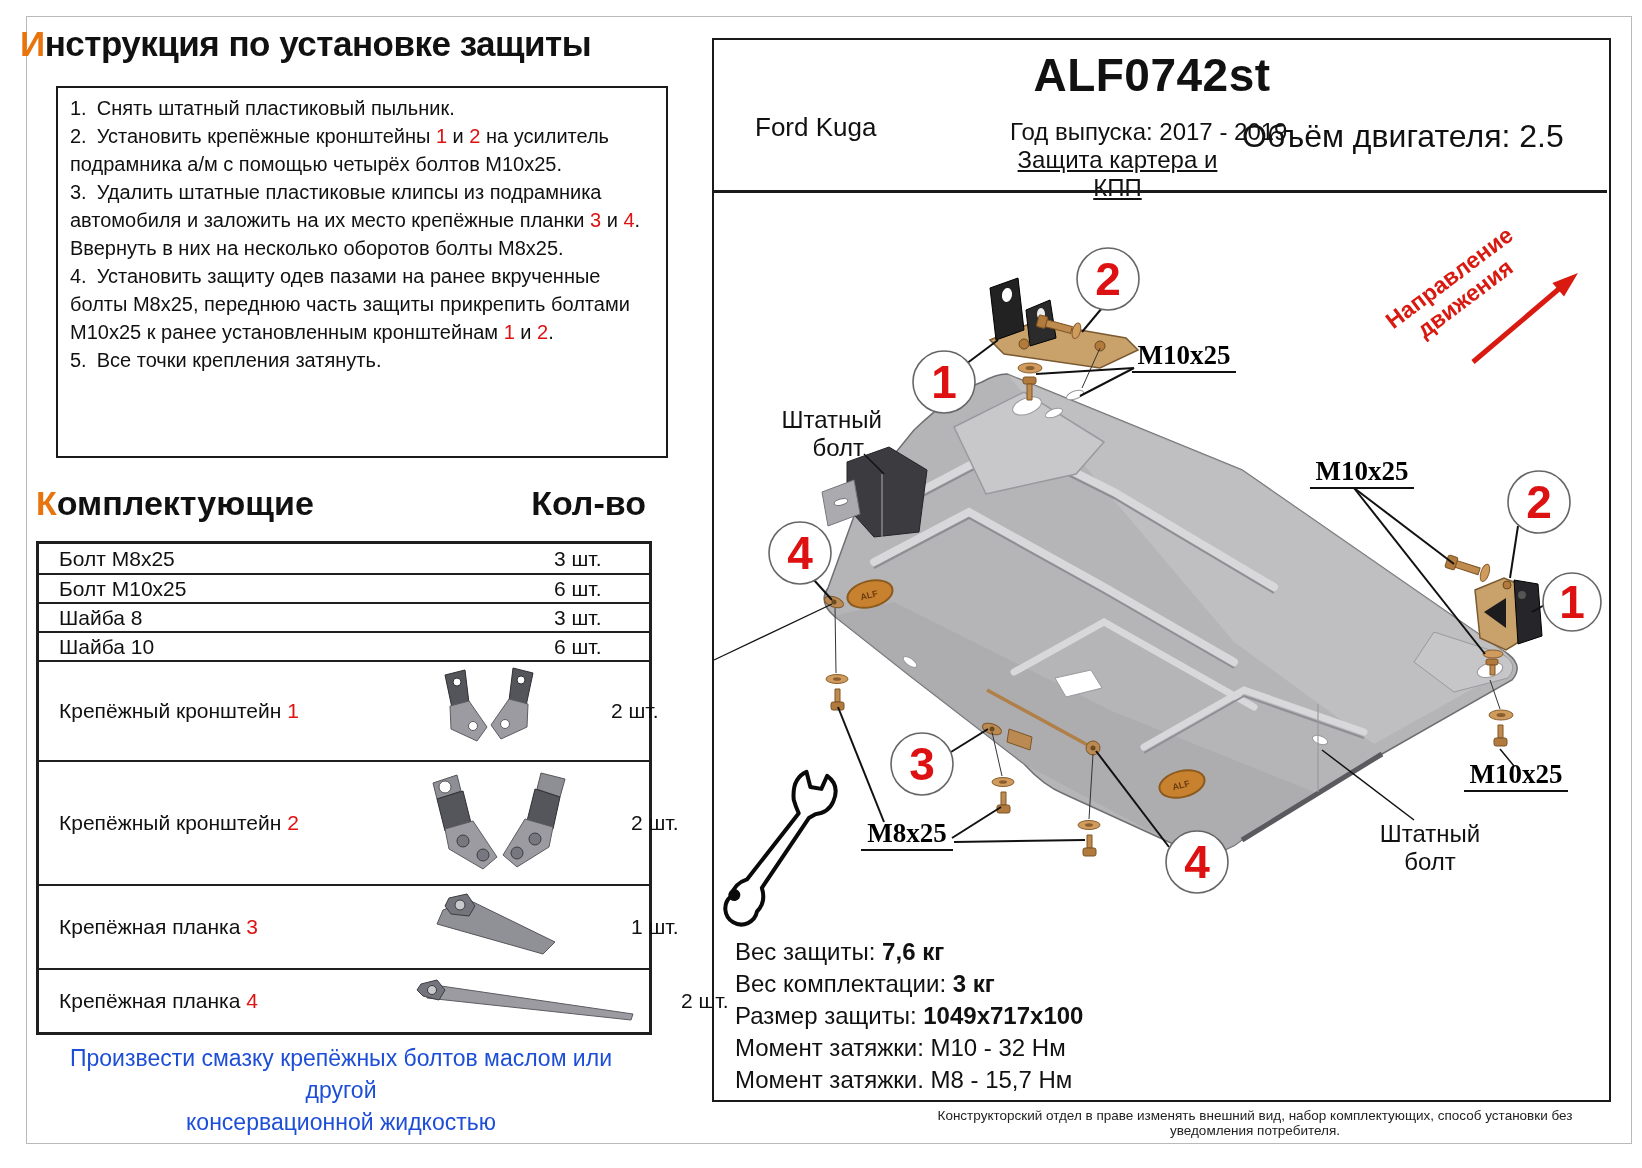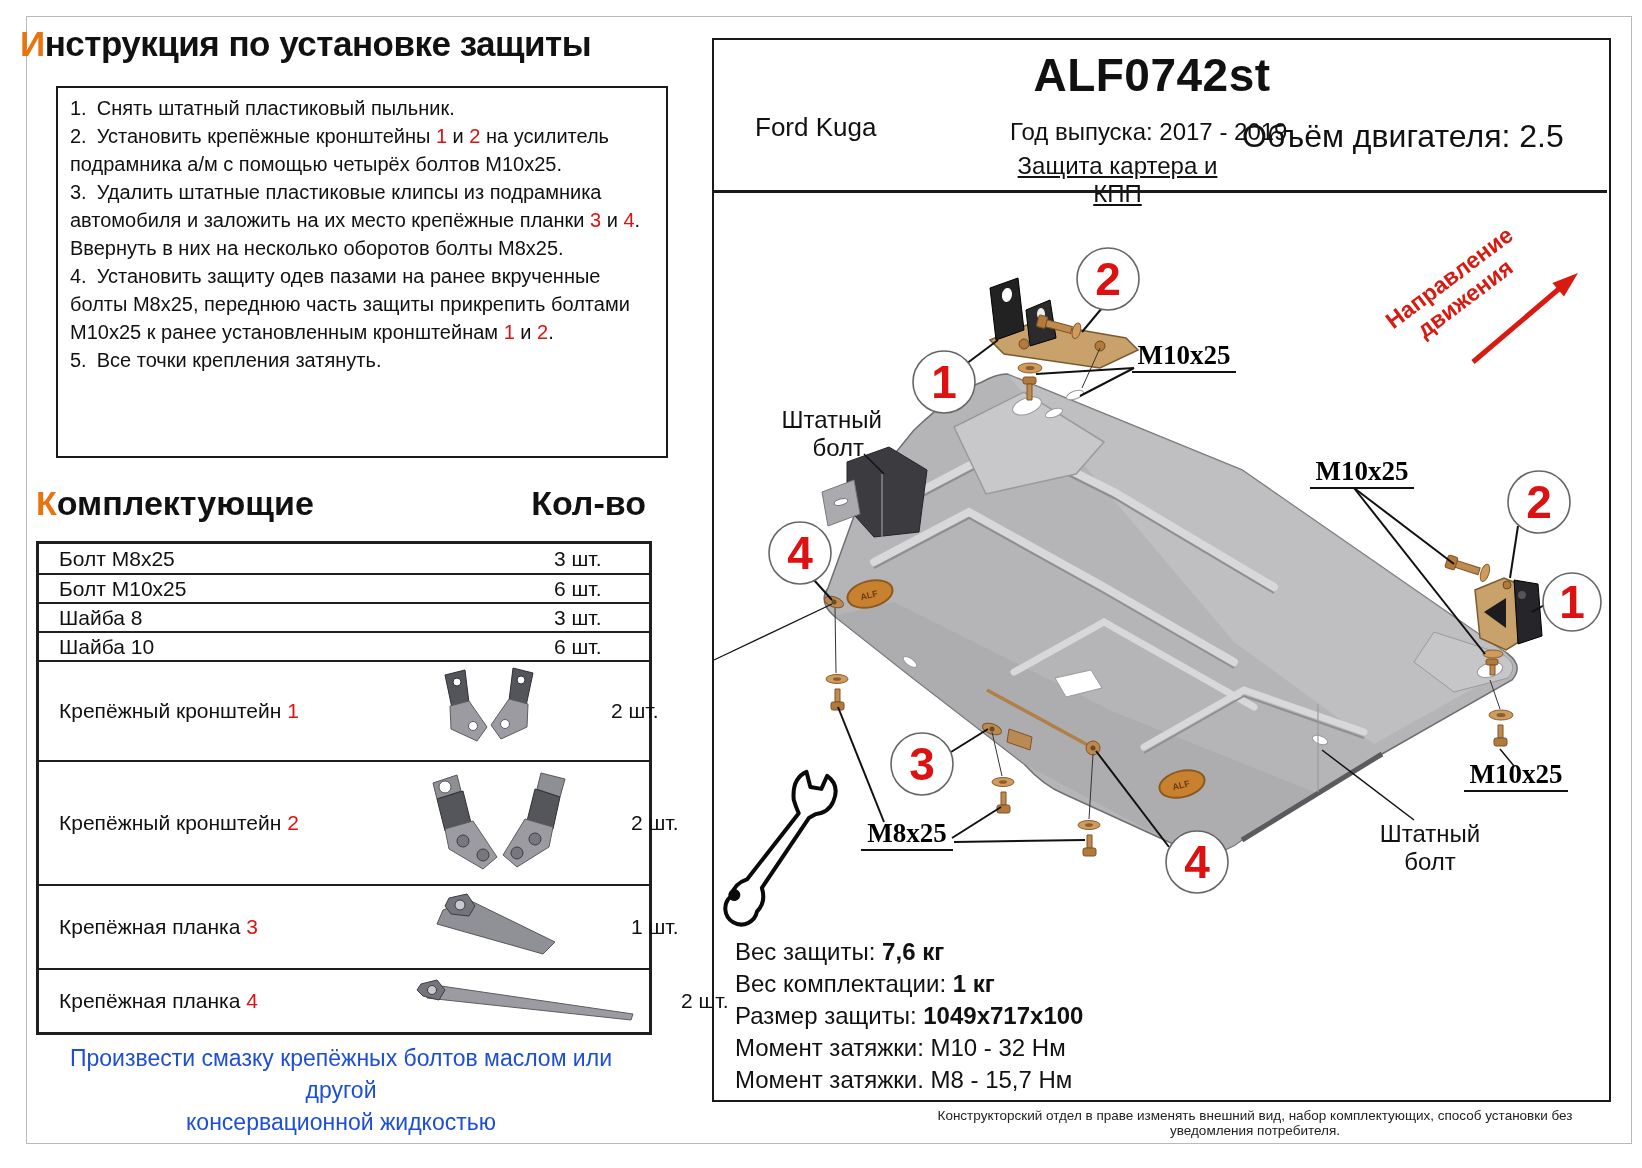--- a/index.html
+++ b/index.html
@@ -28,21 +28,21 @@
   .note{position:absolute;left:36px;top:1042px;width:610px;text-align:center;color:#1d4ed8;
         font-size:23px;line-height:32px;}
   
   .panel{position:absolute;left:712px;top:38px;width:895px;height:1060px;border:2px solid #1a1a1a;}
   .code{position:absolute;left:712px;top:48px;width:880px;text-align:center;
         font-size:46px;font-weight:bold;letter-spacing:0.5px;}
   .model{position:absolute;left:755px;top:112px;font-size:26px;}
   .year{position:absolute;left:1010px;top:118px;font-size:24px;}
   .engine{position:absolute;left:1228px;top:118px;font-size:32px;margin-left:14px;}
   .part-title{position:absolute;left:1000px;top:146px;width:235px;text-align:center;
-        font-size:24px;text-decoration:underline;margin-top:6px;}
+        font-size:24px;text-decoration:underline;}
   .hdr-divider{position:absolute;left:714px;top:190px;width:893px;height:3px;background:#1a1a1a;}
   .diagram{position:absolute;left:714px;top:192px;width:891px;height:750px;overflow:visible;}
   .specs{position:absolute;left:735px;top:936px;font-size:24px;line-height:32px;}
   .specs b{font-weight:bold;}
   .footer{position:absolute;left:900px;top:1108px;width:710px;text-align:center;
         font-size:13.5px;color:#222;}
   
   text.label-serif{font-family:"Liberation Serif","DejaVu Serif",serif;font-weight:bold;
         font-size:27px;fill:#000;}
   text.label-sans{font-family:"Liberation Sans",sans-serif;font-size:24px;fill:#111;}
@@ -378,20 +378,20 @@
     </g>
 
     <g transform="rotate(36 48 665)">
       <path d="M40 600 q-14 -16 -6 -30 l12 10 10 -5 -3 -14 q16 0 20 17 q3 12 -7 21 l-3 7 3 84 q12 9 10 22 a16 16 0 1 1 -30 3 q-5 -12 3 -23 l3 -84 q-7 -4 -12 -8 z" fill="#fff" stroke="#0a0a0a" stroke-width="4" stroke-linejoin="round"></path>
       <circle cx="48" cy="712" r="6" fill="#0a0a0a"></circle>
     </g>
   </svg>
 
   <div class="specs">
     <div><span>Вес защиты: </span><b>7,6 кг</b></div>
-    <div><span>Вес комплектации: </span><b>1 кг</b></div>
+    <div><span>Вес комплектации: </span><b>3 кг</b></div>
     <div><span>Размер защиты: </span><b>1049х717х100</b></div>
     <div>Момент затяжки:  М10 - 32 Нм</div>
     <div>Момент затяжки.  М8 - 15,7 Нм</div>
   </div>
 
   <div class="footer">Конструкторский отдел в праве изменять внешний вид, набор комплектующих, способ установки без уведомления потребителя.</div>
 </div>
 
 </body></html>

